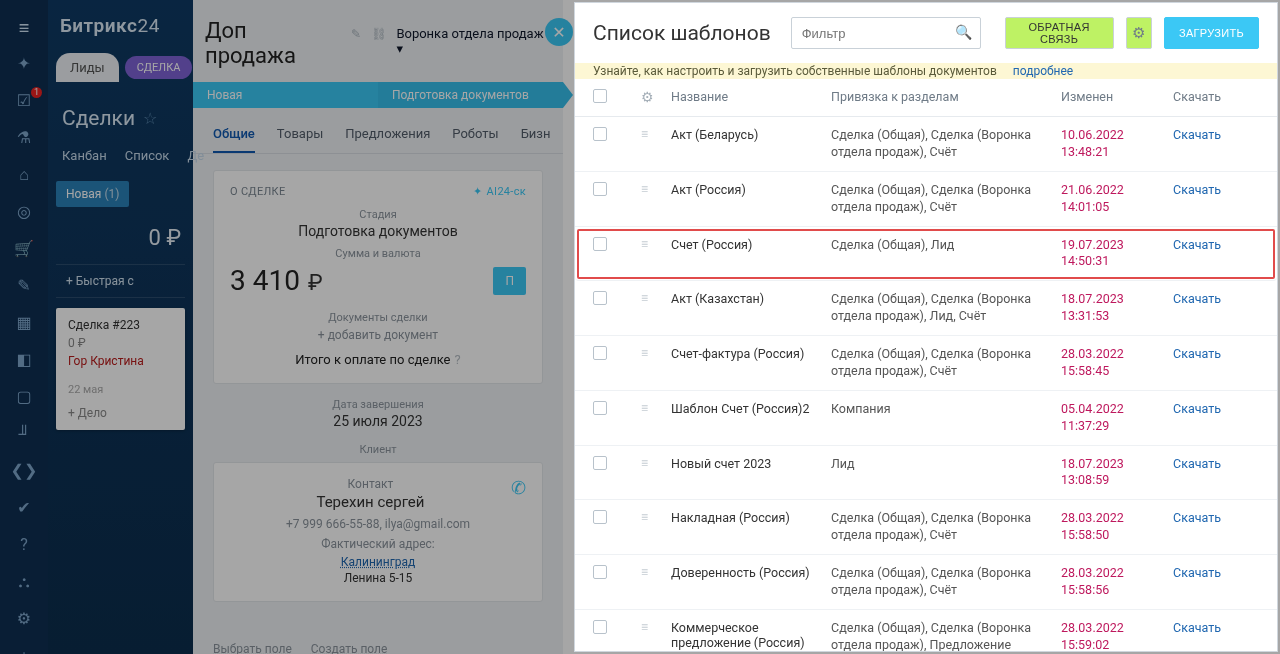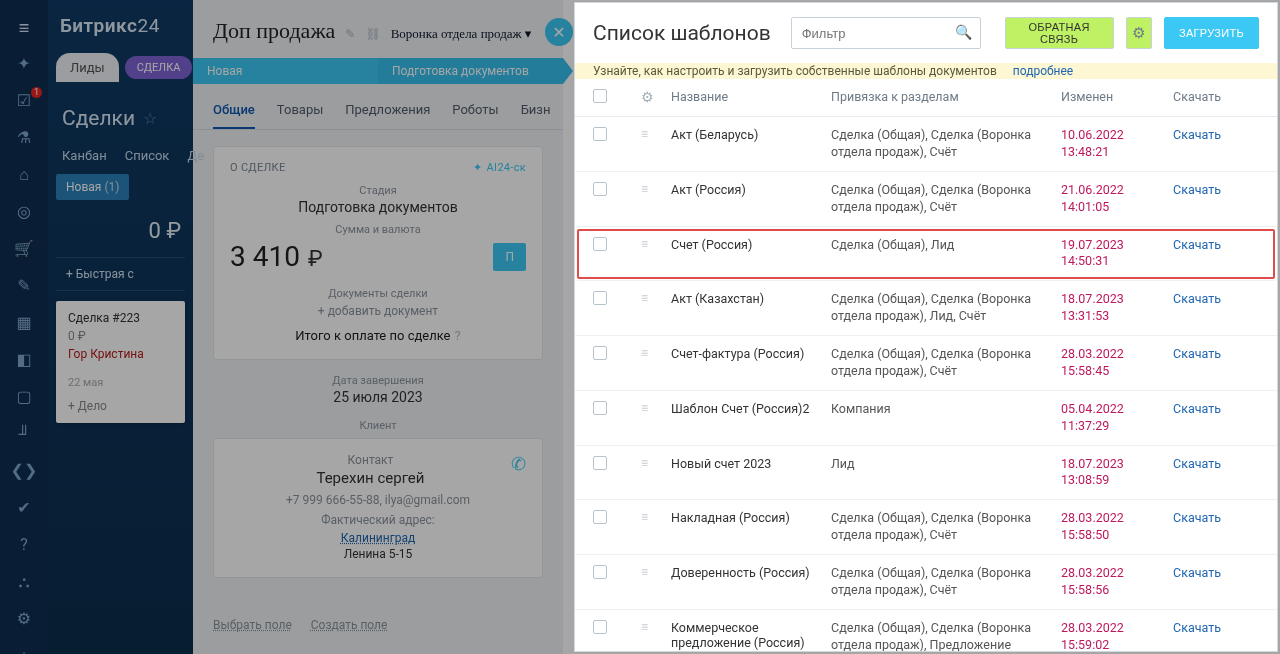--- a/index.html
+++ b/index.html
@@ -18,36 +18,36 @@
 .bluecol { position: absolute; left: 48px; top: 0; width: 145px; height: 100%; background: linear-gradient(#0f3a64,#0c2d4d); color: #dbe9f5; z-index: 2; }
 .logo { padding: 14px 12px 6px; font-size: 19px; font-weight: 600; letter-spacing: .5px; }
 .logo .n24 { font-weight: 400; }
 .tabs-top { display: flex; align-items: center; margin: 10px 8px 0; }
 .tab-pill { background: #eef2f6; color: #555; border-radius: 14px 14px 0 0; padding: 7px 14px; font-size: 13px; }
 .tab-pill.active { background: #7f63d6; color: #fff; border-radius: 12px; margin-left: 6px; padding: 5px 12px; font-size: 11px; }
 .sec-title { display: flex; align-items: center; gap: 8px; font-size: 21px; padding: 24px 14px 4px; }
 .sec-title .star { color: #5a87ad; font-size: 16px; }
 .subnav { display: flex; gap: 18px; padding: 14px 14px 0; font-size: 13px; color: #c6d9ea; }
 .subnav span { cursor: pointer; }
-.stage-row { margin: 11px 8px 0; }
+.stage-row { margin: 18px 8px 0; }
 .stage-chip { background: #2a81b8; color: #fff; font-size: 12px; padding: 6px 10px; border-radius: 2px; display: inline-block; }
 .stage-chip .cnt { opacity: .7; }
 .amount0 { text-align: right; padding: 18px 12px 0; font-size: 22px; color: #e6eef6; }
 .qb { margin: 14px 8px 0; padding: 9px 10px; font-size: 12px; color: #d0e0ee; border-top: 1px solid rgba(255,255,255,.12); border-bottom: 1px solid rgba(255,255,255,.12); }
 .qb::before { content: "+ "; }
 .card { margin: 10px 8px; background: #fff; color: #333; border-radius: 2px; padding: 10px 12px; box-shadow: 0 1px 3px rgba(0,0,0,.25); font-size: 12px; }
 .card .t { color: #333; margin-bottom: 4px; }
 .card .p { color: #888; margin-bottom: 4px; }
 .card .u { color: #b91c1c; margin-bottom: 15px; }
 .card .d { color: #aaa; font-size: 11px; }
 .card .add { color: #888; margin-top: 10px; }
 
 
 .deal { position: absolute; left: 193px; top: 0; width: 370px; height: 100%; background: #eef2f5; z-index: 1; }
-.deal-hdr { padding: 18px 20px 8px; display: flex; align-items: baseline; gap: 10px; font-family: Liberation Serif, serif; }
+.deal-hdr { padding: 18px 12px 8px; display: flex; align-items: baseline; gap: 10px; }
 .deal-hdr h1 { font-size: 22px; font-weight: 400; color: #222; }
 .deal-hdr .pen { color: #a8b2bb; font-size: 12px; }
 .deal-hdr .chain { color: #a8b2bb; font-size: 12px; }
 .deal-hdr .funnel { color: #0f172a; font-size: 13px; }
 .closebtn { position: absolute; right: -10px; top: 18px; width: 28px; height: 28px; background: #3bc8f5; color: #fff; border-radius: 50%; display: flex; align-items: center; justify-content: center; font-size: 16px; cursor: pointer; }
 .stages { display: flex; margin: 6px 0 0; }
 .stage { flex: 1; height: 26px; line-height: 26px; font-size: 12px; color: #fff; padding-left: 14px; position: relative; }
 .stage.s1 { background: #3bc8f5; }
 .stage.s2 { background: #37bfeb; }
 .stage.s1::after, .stage.s2::after { content:""; position:absolute; right:-10px; top:0; border-top:13px solid transparent; border-bottom:13px solid transparent; border-left:10px solid currentColor; }

